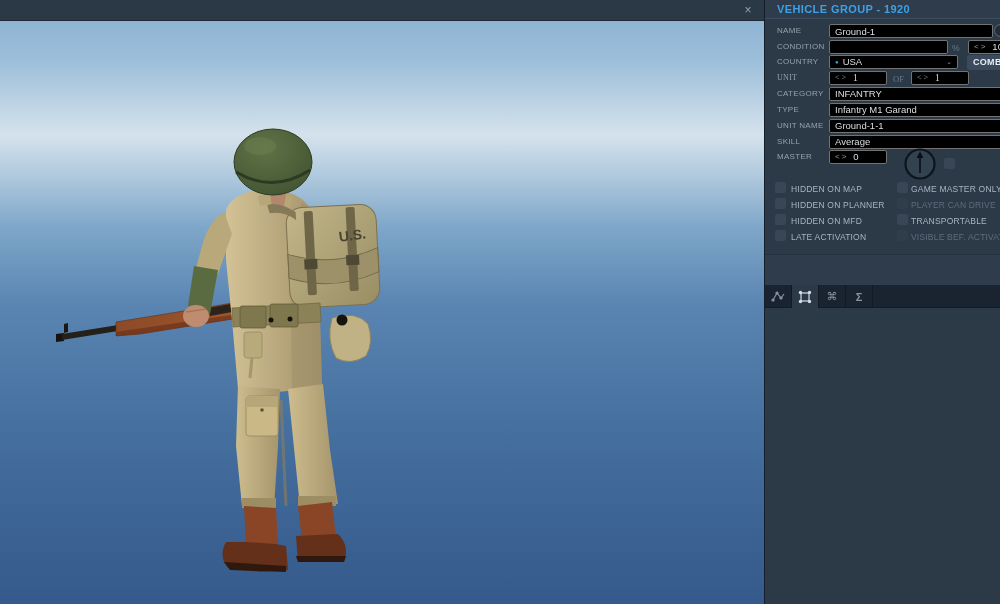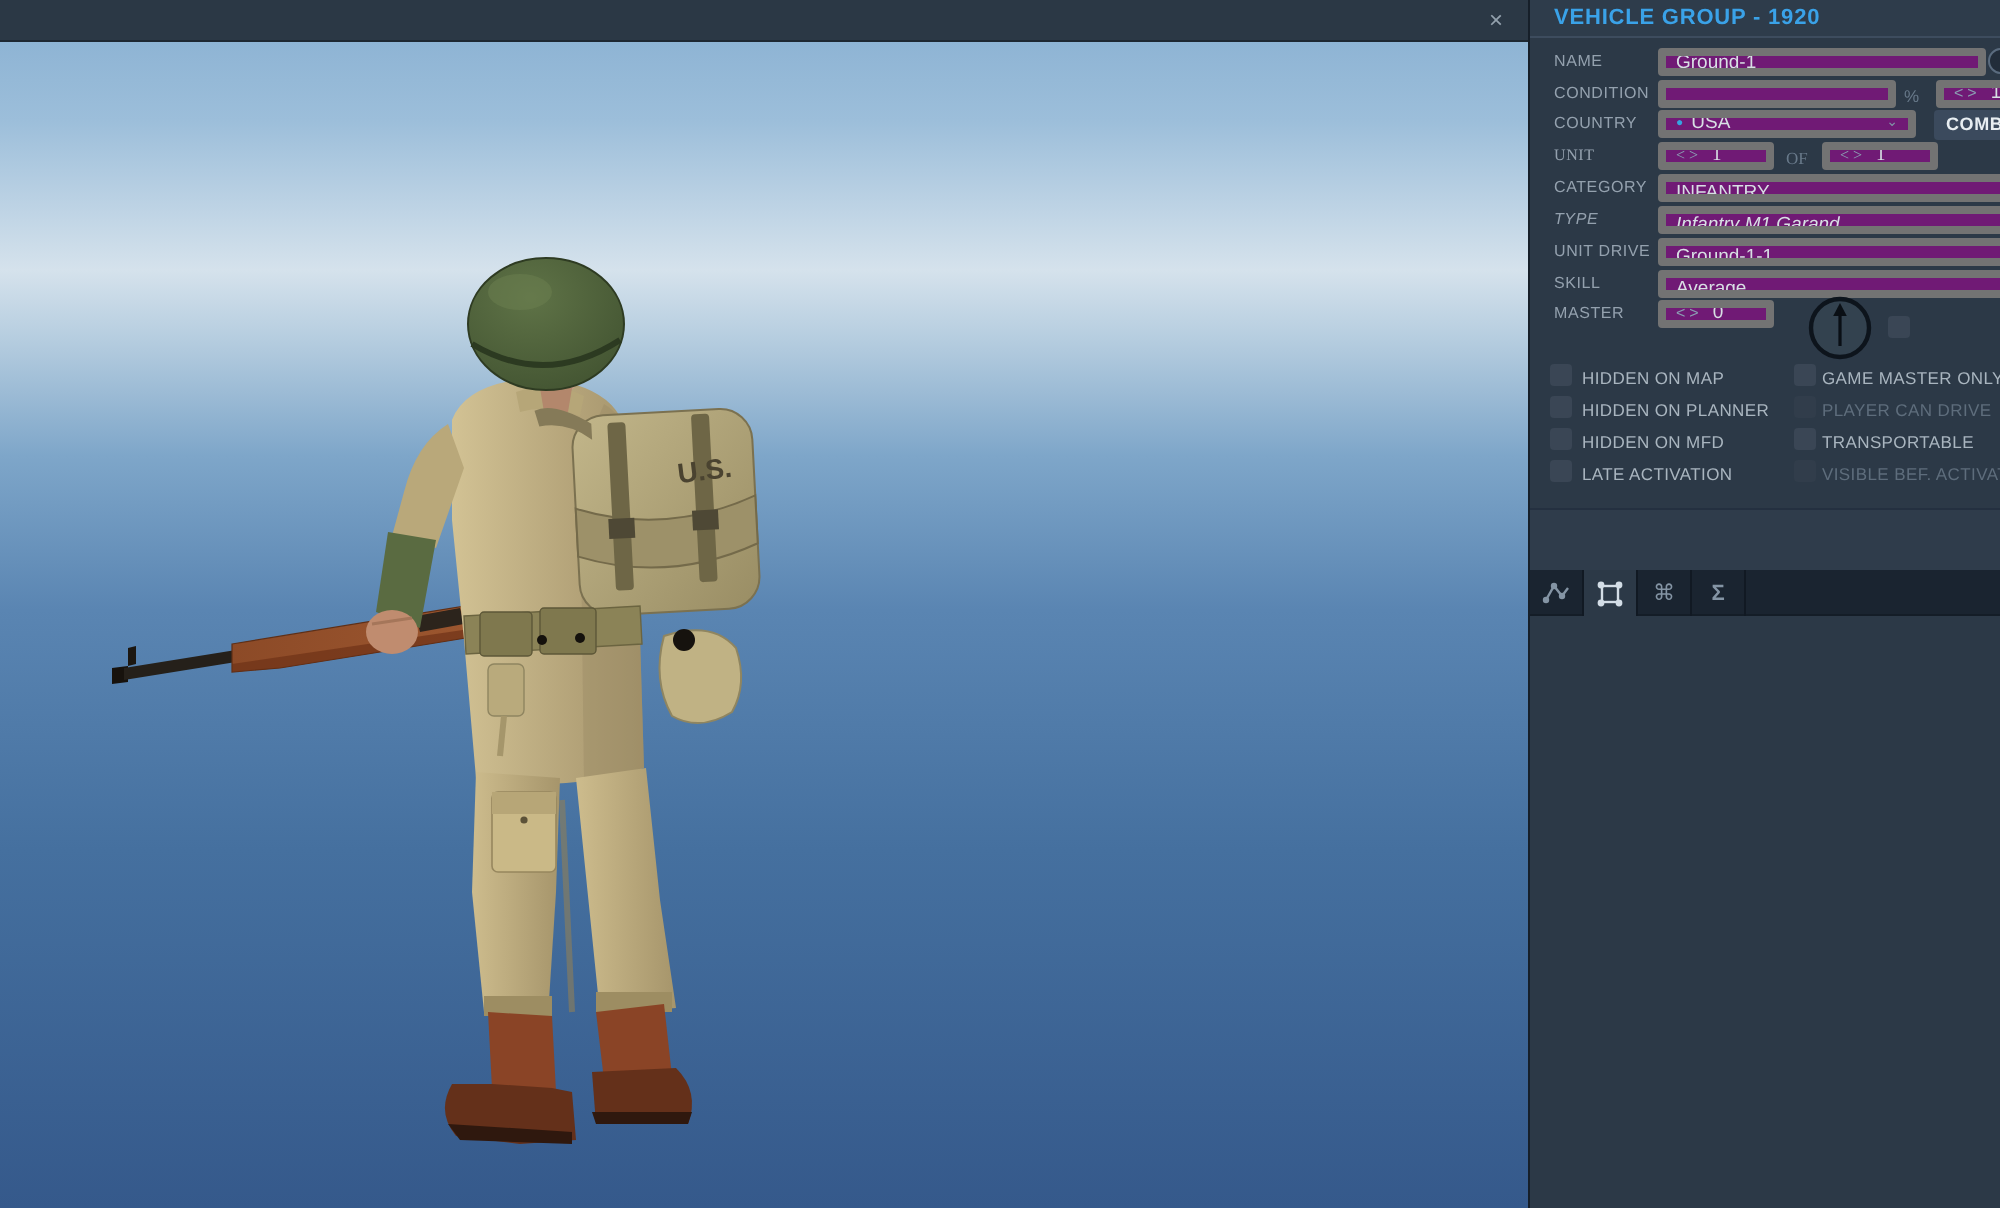--- a/index.html
+++ b/index.html
@@ -38,22 +38,22 @@
   #panel-title {
     position:absolute; left:12px; top:3px; font-size:11px; font-weight:bold;
     letter-spacing:.4px; color:#3aa2e8; white-space:nowrap;
   }
   .row { position:absolute; left:0; width:224px; height:14px; }
   .flabel {
     position:absolute; left:12px; top:2px; font-size:8px; letter-spacing:.3px;
     color:#94a1ae; white-space:nowrap;
   }
   .box {
-    position:absolute; top:0; height:14px; background:#701a75;
-    border:4px solid #737373; border-radius:2px;
+    position:absolute; top:0; height:14px; background:#000000;
+    border:1px solid #737373; border-radius:2px;
     font-size:9.5px; color:#d8dfe4; line-height:12px; padding:0 5px;
     white-space:nowrap; overflow:hidden;
   }
   .box.dd { display:flex; align-items:center; gap:4px; }
   .dd .chev { margin-left:auto; font-size:7px; color:#7f93a6; }
   .dd .dot { font-size:6px; color:#36a3e0; line-height:12px; }
   .spin { display:flex; align-items:center; gap:2px; }
   .spin .arr { font-size:8px; color:#8ba0b3; line-height:12px; cursor:pointer; }
   .spin .val { margin-left:5px; font-size:9.5px; color:#d8dfe4; }
   .smalllbl { position:absolute; font-size:8.5px; color:#68798a; white-space:nowrap; }
@@ -254,27 +254,27 @@
         <span class="arr">&gt;</span>
         <span class="val">1</span>
       </div>
     </div>
 
     <div class="row" style="top:87px;">
       <div class="flabel">CATEGORY</div>
       <div class="box" style="left:64px; width:180px;">INFANTRY</div>
     </div>
 
-    <div class="row" style="top:103px;font-style:italic;">
+    <div class="row" style="top:103px;">
       <div class="flabel">TYPE</div>
       <div class="box" style="left:64px; width:180px;">Infantry M1 Garand</div>
     </div>
 
     <div class="row" style="top:119px;">
-      <div class="flabel">UNIT DRIVE</div>
+      <div class="flabel">UNIT NAME</div>
       <div class="box" style="left:64px; width:180px;">Ground-1-1</div>
     </div>
 
     <div class="row" style="top:135px;">
       <div class="flabel">SKILL</div>
       <div class="box" style="left:64px; width:180px;">Average</div>
     </div>
 
     <div class="row" style="top:150px;">
       <div class="flabel">MASTER</div>

